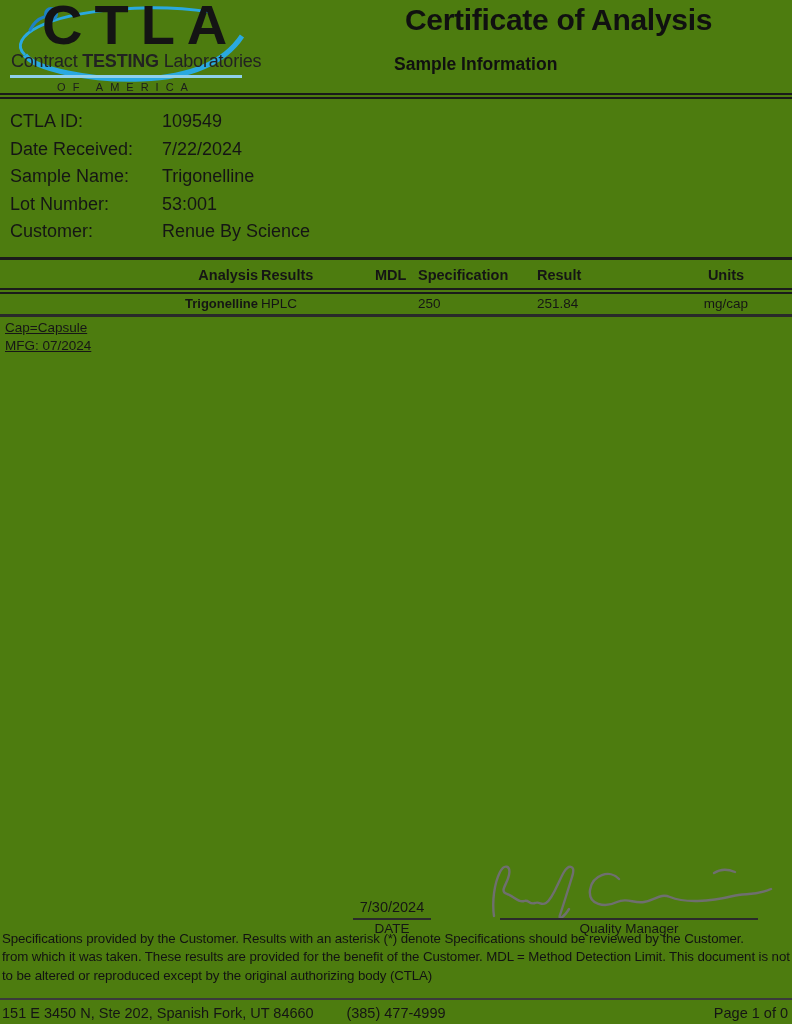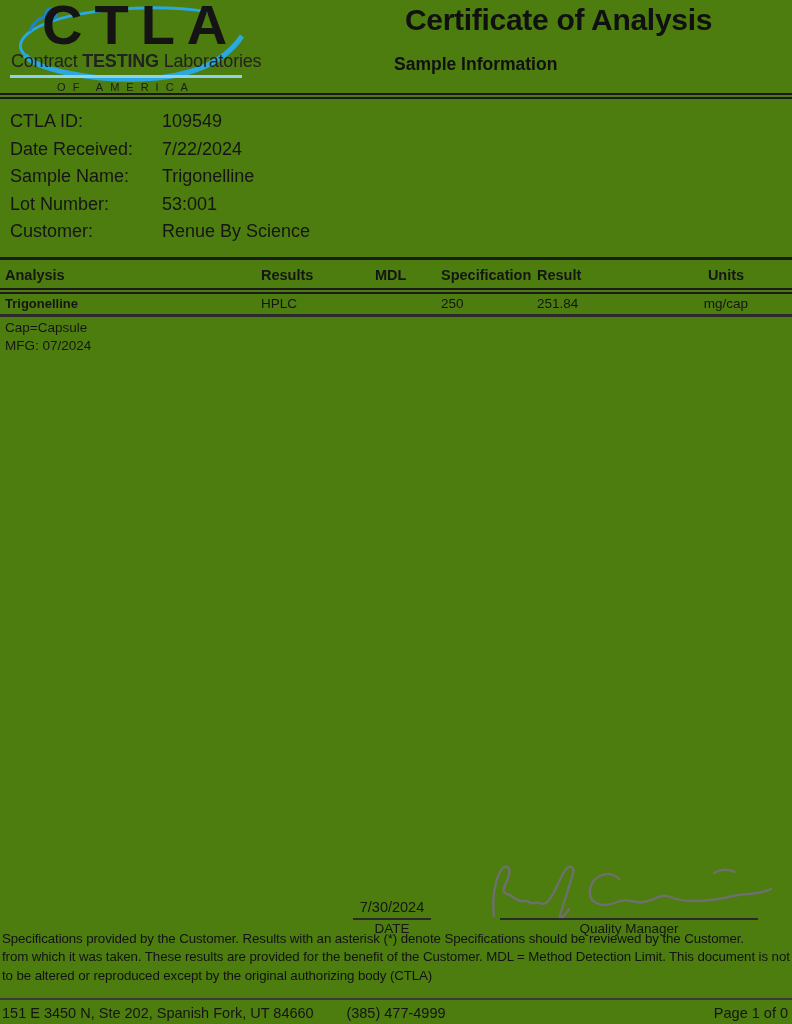--- a/index.html
+++ b/index.html
@@ -29,29 +29,29 @@
   .double-rule { position:absolute; left:0; right:0; top:93px; height:2px; border-top:2.5px solid #1a1a1a; border-bottom:2.5px solid #1a1a1a; }
   
   .sample-info { position:absolute; left:10px; top:108px; font-size:18px; }
   .info-row { display:flex; height:27.5px; align-items:center; }
   .info-label { width:152px; }
   
   .tbl-topline { position:absolute; left:0; right:0; top:257px; height:3px; background:#1b1b1b; }
   .t-grid { position:absolute; left:0; right:0; display:grid; grid-template-columns:258px 117px 40px 120px 125px 1fr; align-items:center; }
   .t-head { top:262px; height:25px; font-weight:bold; font-size:14.5px; }
   .t-row  { top:294px; height:19px; font-size:13.5px; }
-  .c1 { padding-left:5px; }
+  .c1 { padding-left:5px;text-align:right; }
   .c2 { padding-left:3px; }
-  .c4 { padding-left:3px;margin-left:23px; }
+  .c4 { padding-left:3px; }
   .c5 { padding-left:2px; }
   .c6 { text-align:center; }
   .t-row .c1 { font-weight:bold; font-size:13px; }
   .tbl-headrule { position:absolute; left:0; right:0; top:288px; height:1.5px; border-top:2px solid #1b1b1b; border-bottom:2px solid #1b1b1b; }
   .tbl-bottomline { position:absolute; left:0; right:0; top:314px; height:2.5px; background:#2a2a2a; }
-  .tbl-notes { position:absolute; left:5px; top:319px; font-size:13.5px; line-height:17.5px; color:#161616; }
+  .tbl-notes { position:absolute; left:5px; top:319px; font-size:13.5px; line-height:17.5px; color:#161616;text-decoration:underline; }
   
   .sig-svg { position:absolute; left:478px; top:858px; }
   .sig-svg path { fill:none; stroke-width:2.4; stroke-linecap:round; stroke-linejoin:round; }
   .date-value { position:absolute; left:353px; top:899px; width:78px; text-align:center; font-size:14.5px; }
   .date-line  { position:absolute; left:353px; top:918px; width:78px; border-top:2px solid #2b2b2b; }
   .date-label { position:absolute; left:353px; top:921px; width:78px; text-align:center; font-size:13.5px; }
   .sig-line   { position:absolute; left:500px; top:918px; width:258px; border-top:2px solid #2b2b2b; }
   .sig-label  { position:absolute; left:500px; top:921px; width:258px; text-align:center; font-size:13.5px; }
   
   .disclaimer { position:absolute; left:2px; top:930px; font-size:13.3px; line-height:18.4px; letter-spacing:-0.1px; white-space:nowrap; color:#121212; }

